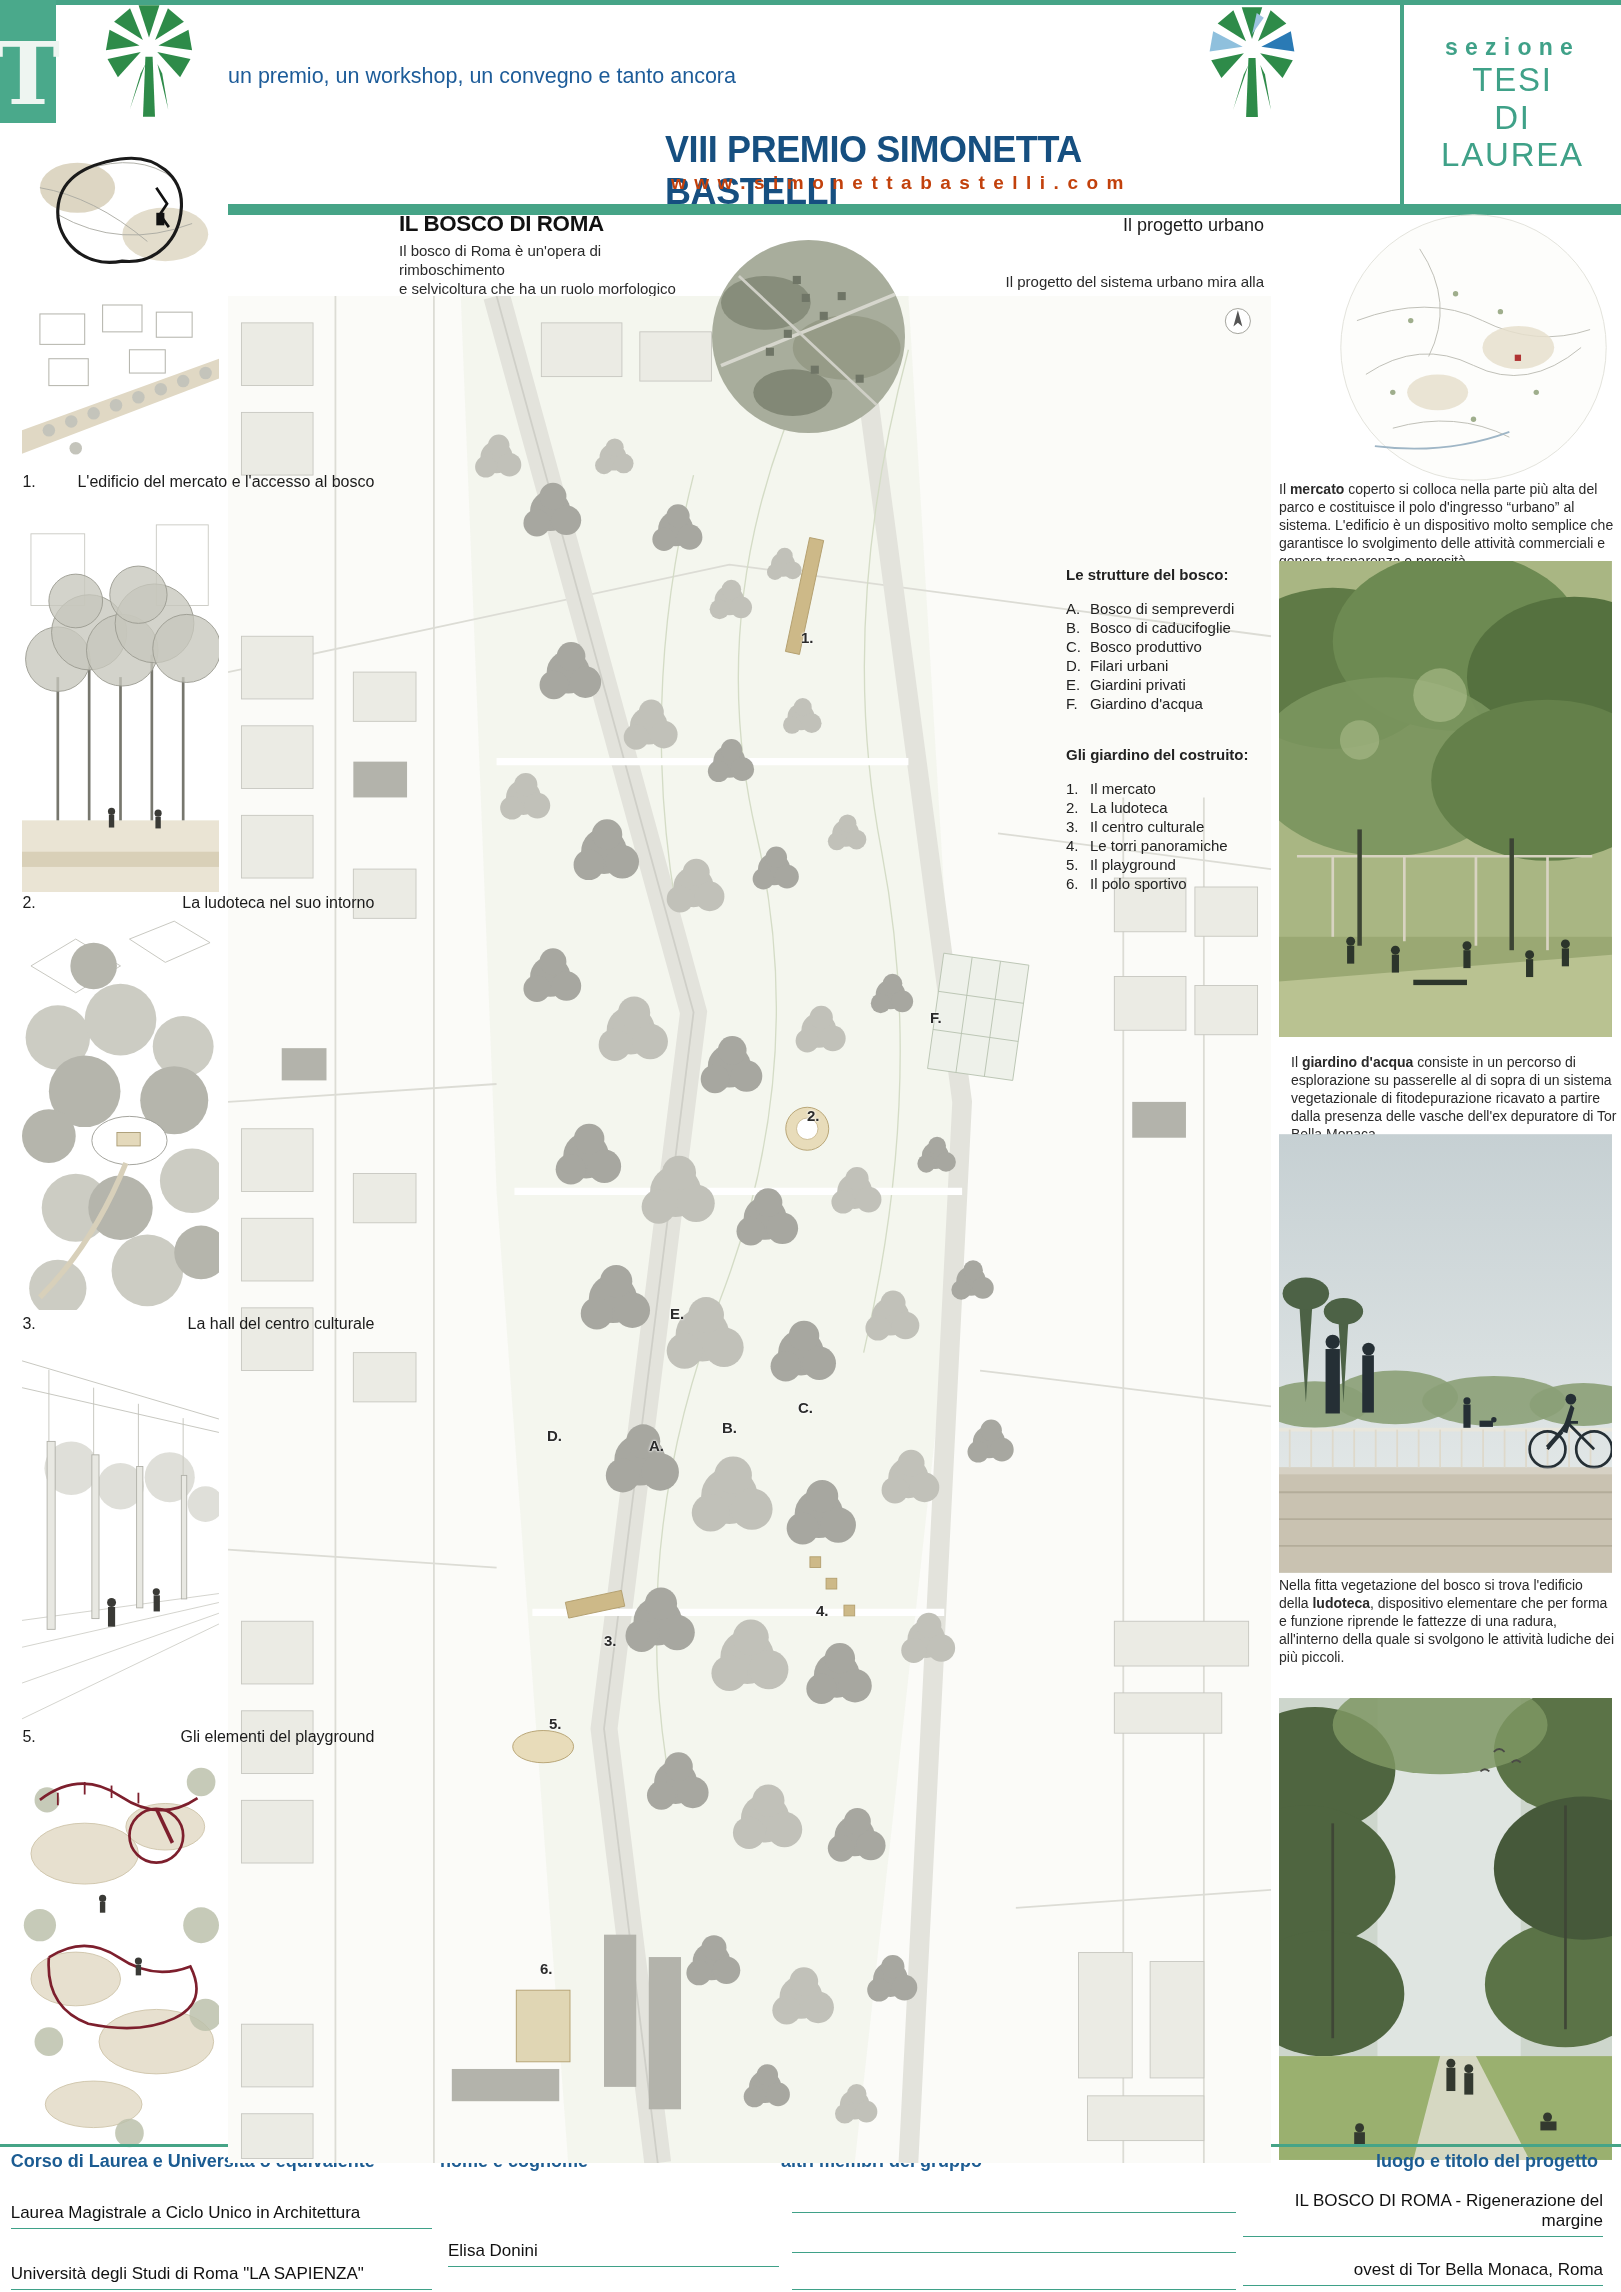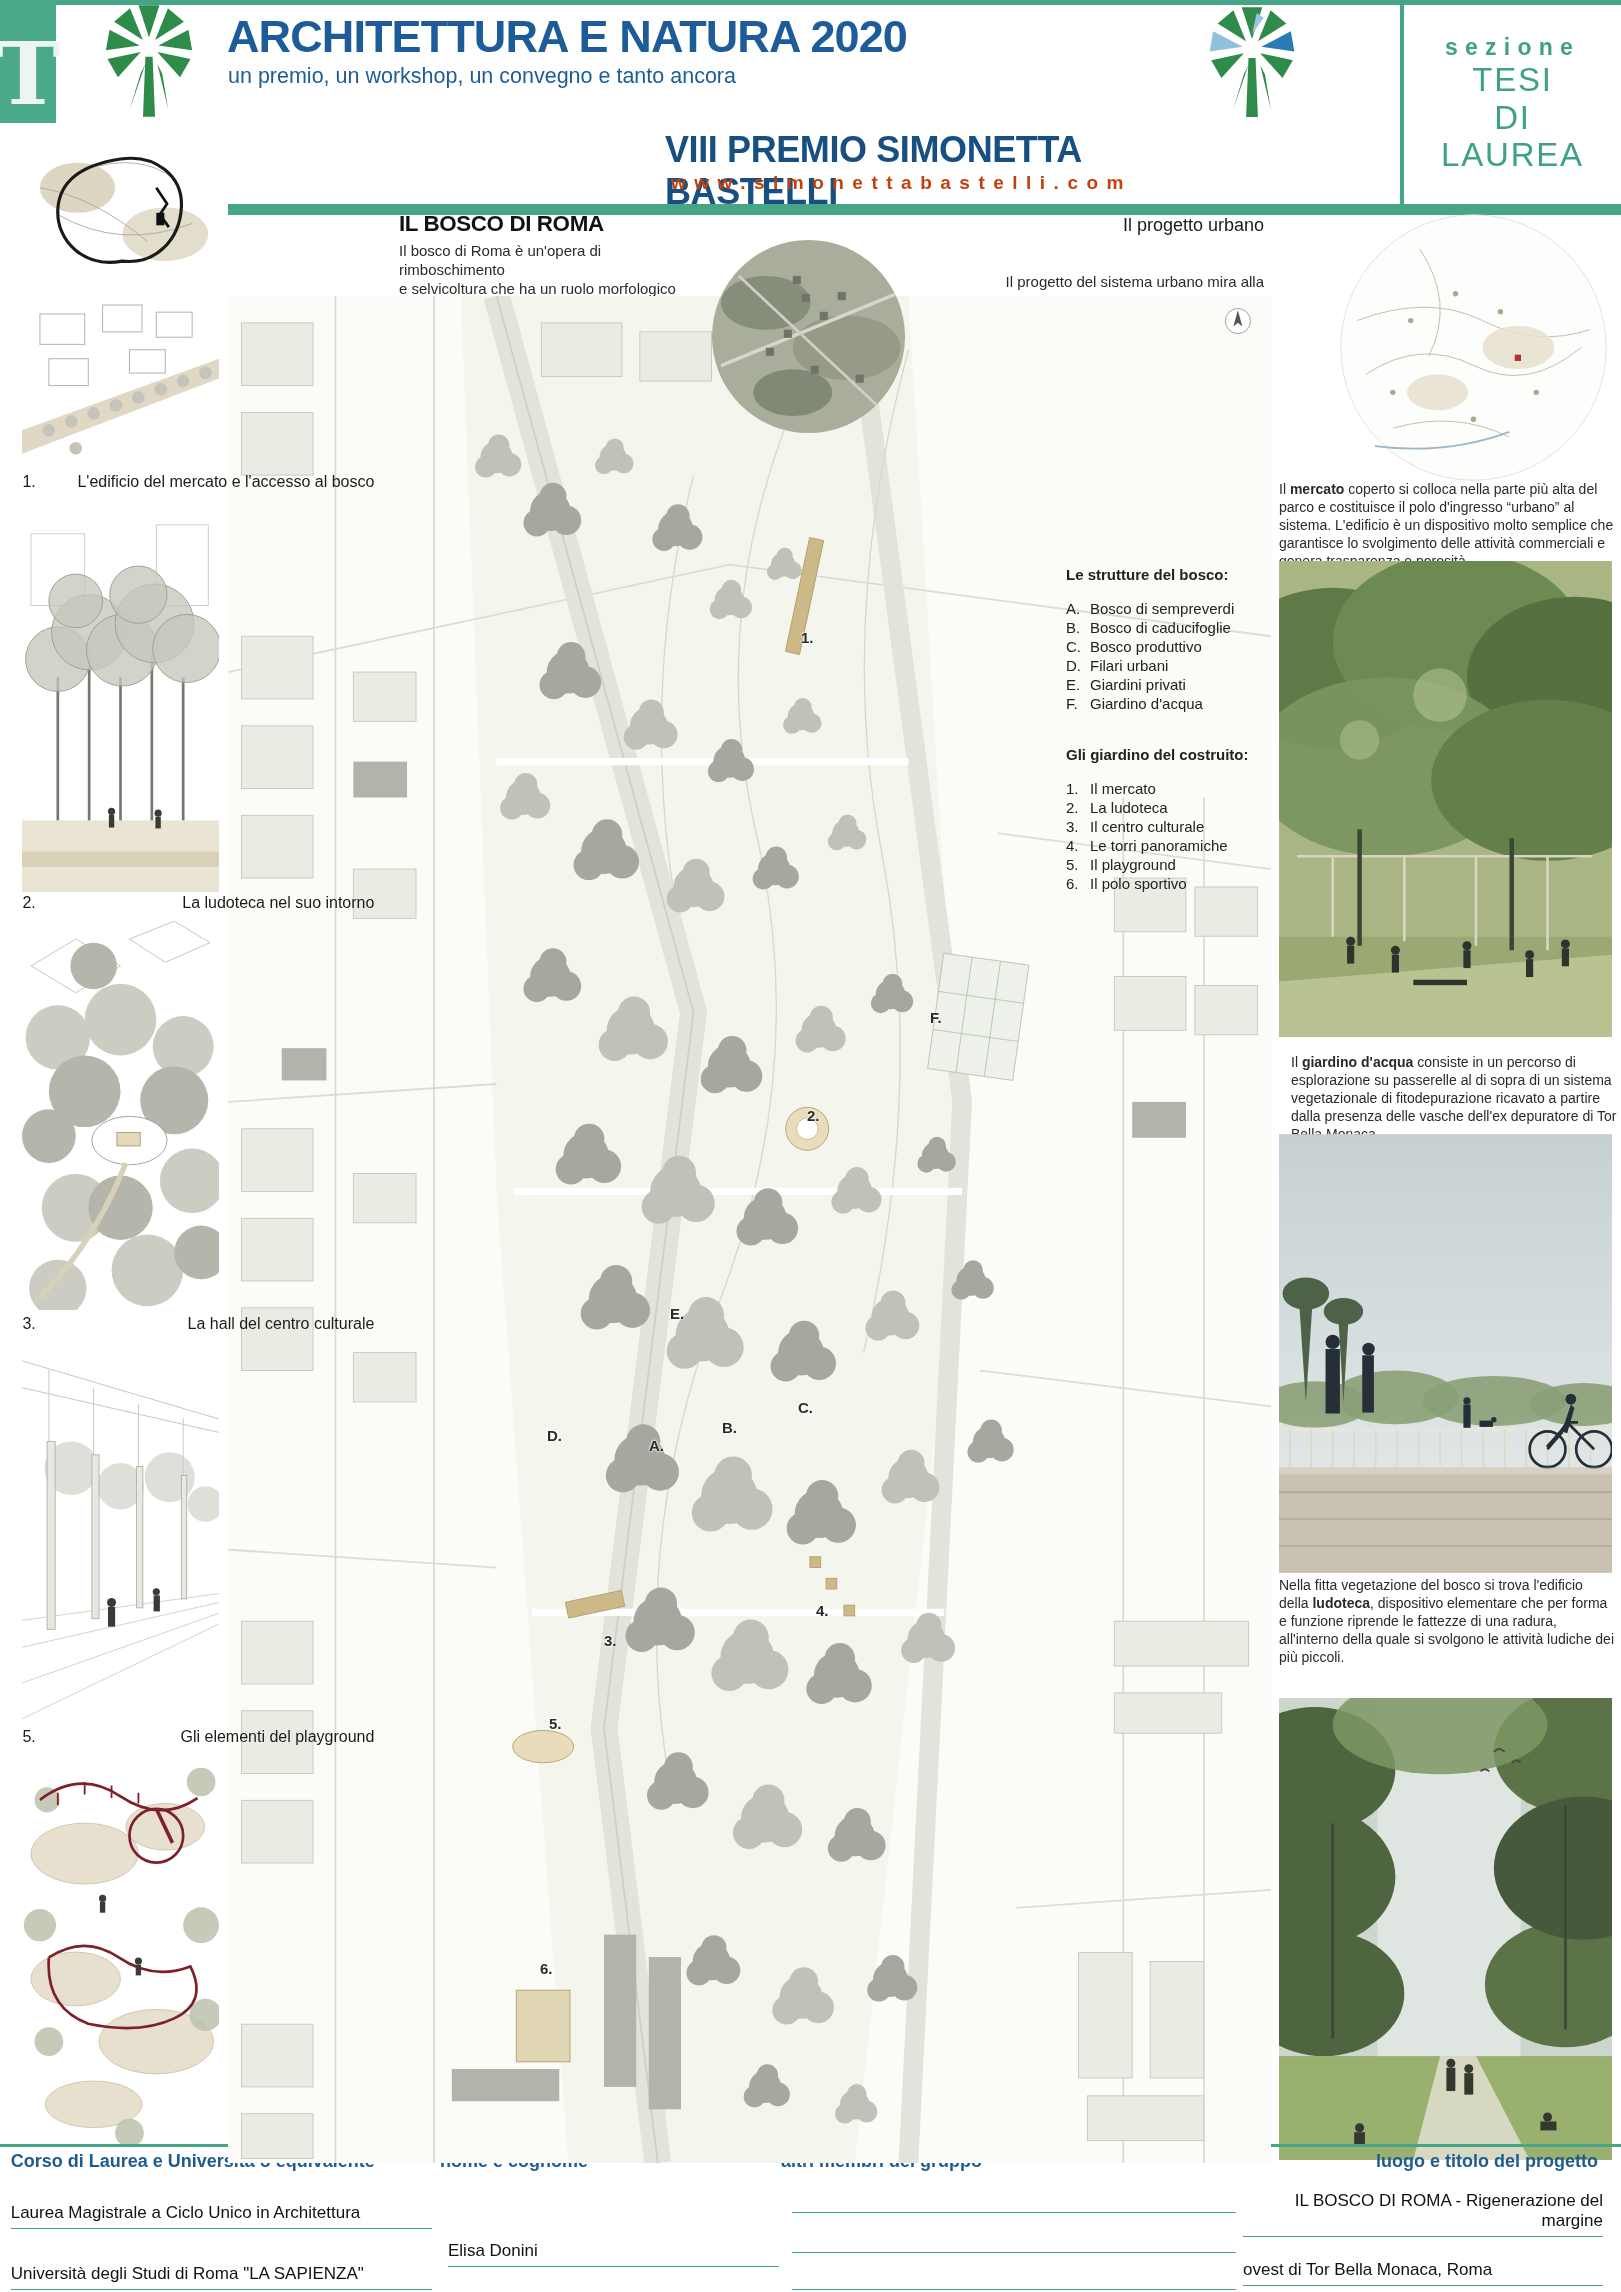--- a/index.html
+++ b/index.html
@@ -68,21 +68,20 @@
         <path d="M44.9 29.9 L34.2 3.6 L20.9 14.8 Z"></path>
         <path d="M42.1 34.6 L17.1 21.4 L14.1 38.5 Z"></path>
         <path d="M43.1 40 L15.4 45.9 L24.1 61 Z"></path>
         <path d="M47 44 L53 44 L55 94 L45 94 Z"></path>
         <path d="M43 58 L47 50 L34 88 Z"></path>
         <path d="M57 50 L61 58 L66 88 Z"></path>
       </g>
     </svg>
   </div>
 
-  <div class="abs main-title">ARCHITETTURA E NATURA 2020</div>
   <div class="abs sub-title">un premio, un workshop, un convegno e tanto ancora</div>
   <div class="abs prize">VIII PREMIO SIMONETTA BASTELLI</div>
   <div class="abs website">www.simonettabastelli.com</div>
 
   <div class="abs" style="left:1193px;top:3.6px;width:118px;height:122px;">
     <svg viewBox="0 0 100 100" width="118" height="122">
       <g fill="#2e8b49">
         <path d="M50 28 L58.7 1.1 L41.3 1.1 Z"></path>
         <path d="M55.1 29.9 L79.1 14.8 L65.8 3.6 Z"></path>
         <path d="M56.9 40 L75.9 61 L84.6 45.9 Z"></path>
@@ -764,16 +763,16 @@
   <div class="abs f-head" style="left:781px;">altri membri del gruppo</div>
   <div class="abs f-head" style="right:23px;">luogo e titolo del progetto</div>
 
   <div class="abs f-entry" style="left:10.7px;top:2203px;width:421px;">Laurea Magistrale a Ciclo Unico in Architettura</div>
   <div class="abs f-entry" style="left:10.7px;top:2264px;width:421px;">Università degli Studi di Roma "LA SAPIENZA"</div>
   <div class="abs f-entry" style="left:448px;top:2241px;width:331px;">Elisa Donini</div>
   <div class="abs f-line" style="left:792px;top:2212px;width:444px;"></div>
   <div class="abs f-line" style="left:792px;top:2252px;width:444px;"></div>
   <div class="abs f-line" style="left:792px;top:2289px;width:444px;"></div>
   <div class="abs f-entry" style="right:18px;top:2191px;width:360px;text-align:right;">IL BOSCO DI ROMA - Rigenerazione del margine</div>
-  <div class="abs f-entry" style="right:18px;top:2260px;width:360px;">ovest di Tor Bella Monaca, Roma</div>
+  <div class="abs f-entry" style="right:18px;top:2260px;width:360px;text-align:right;">ovest di Tor Bella Monaca, Roma</div>
 
 </div>
 
 
 </body></html>

